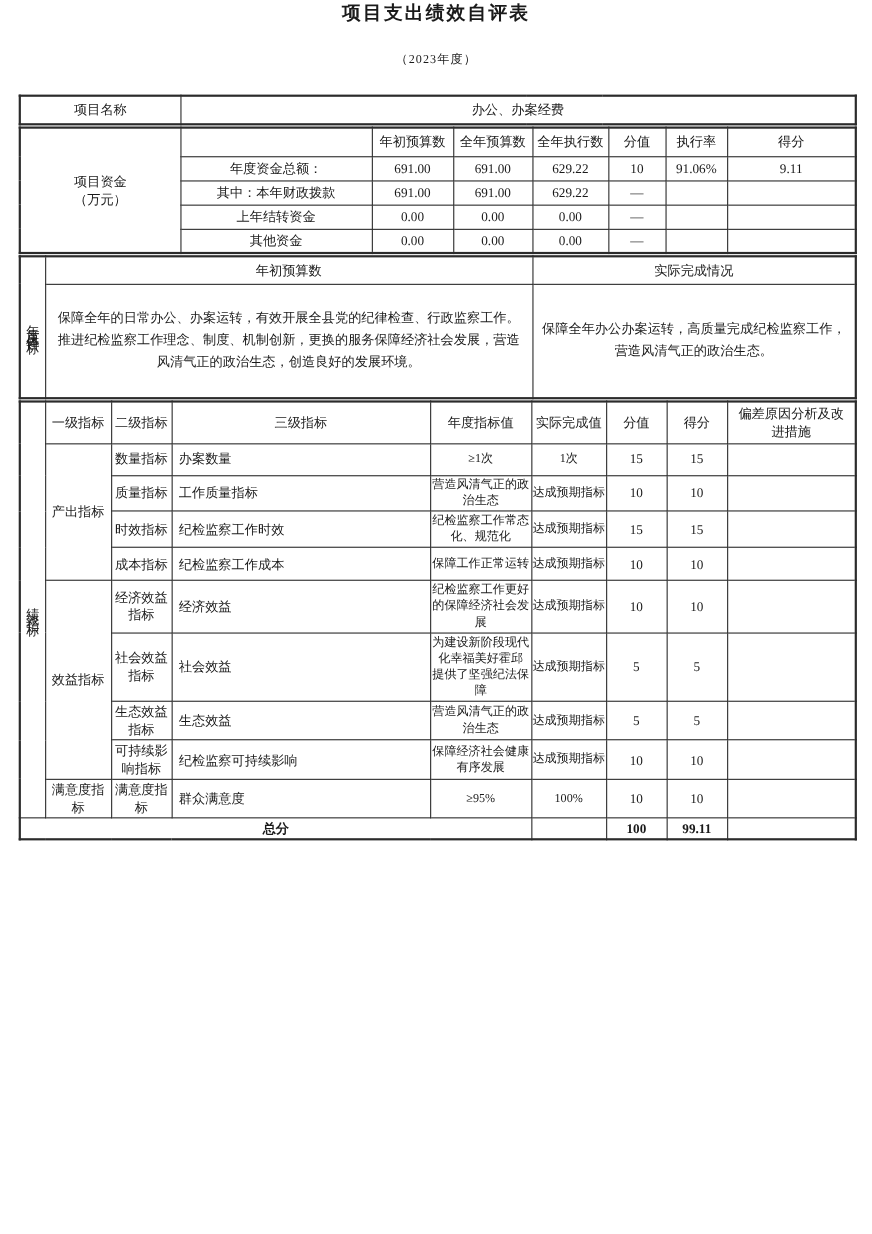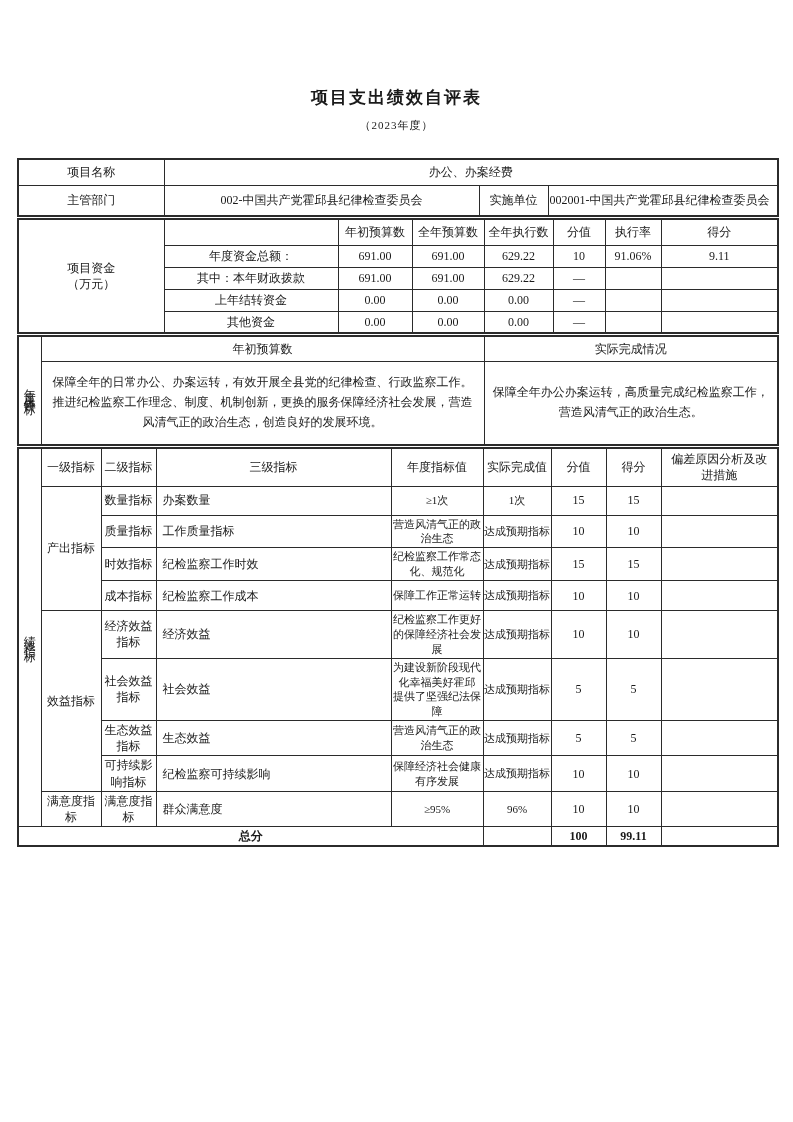--- a/index.html
+++ b/index.html
@@ -4,23 +4,22 @@
 <style>
   html,body { margin:0; padding:0; }
   body {
     width:793px; height:1122px; background:#ffffff; color:#1a1a1a;
     font-family:"Liberation Serif","DejaVu Serif",serif;
     -webkit-font-smoothing:antialiased;
   }
   .page { position:relative; width:793px; height:1122px; overflow:hidden; }
   .doc-title {
     text-align:center; font-size:17px; font-weight:bold; letter-spacing:2px;
-    padding-top:86px;
-  }
-  .doc-subtitle { text-align:center; font-size:11px; margin-top:9px; letter-spacing:1px; }
+  }
+  .doc-subtitle { text-align:center; font-size:11px; margin-top:23px; letter-spacing:1px; }
   .tables { margin:14px 16px 0 17px; }
   table { border-collapse:collapse; table-layout:fixed; width:760px; border:2px solid #2b2b2b;margin-top:25px; }
   .tables table + table { margin-top:1px; }
   td, th {
     border:1px solid #2b2b2b; font-size:12px; font-weight:normal;
     text-align:center; vertical-align:middle; padding:1px 3px; line-height:1.35;
     word-break:break-all;
   }
   .left { text-align:left; padding-left:6px; }
   .bold { font-weight:bold; }
@@ -50,26 +49,20 @@
           <col style="width:146px">
           <col style="width:315px">
           <col style="width:69px">
           <col style="width:230px">
         </colgroup>
       <tbody>
           <tr style="height:26px">
         <td>项目名称</td>
         <td colspan="3">办公、办案经费</td>
       </tr>
-      <tr style="height:31px">
-        <td>主管部门</td>
-        <td>002-中国共产党霍邱县纪律检查委员会</td>
-        <td>实施单位</td>
-        <td class="nowrap left" style="padding-left:1px">002001-中国共产党霍邱县纪律检查委员会</td>
-      </tr>
     </tbody>
       </table>
 
     <table>
       <colgroup>
           <col style="width:146px">
           <col style="width:174px">
           <col style="width:74px">
           <col style="width:72px">
           <col style="width:69px">
@@ -135,21 +128,21 @@
           <col style="width:294px">
         </colgroup>
       <tbody>
           <tr style="height:25px">
         <td rowspan="2" style="padding:1px 0">
           <span class="vtext" style="letter-spacing:3px">年度总体目标</span>
         </td>
         <th>年初预算数</th>
         <th>实际完成情况</th>
       </tr>
-      <tr style="height:84px">
+      <tr style="height:104px">
         <td class="goal-text">保障全年的日常办公、办案运转，有效开展全县党的纪律检查、行政监察工作。推进纪检监察工作理念、制度、机制创新，更换的服务保障经济社会发展，营造风清气正的政治生态，创造良好的发展环境。</td>
         <td class="goal-text">保障全年办公办案运转，高质量完成纪检监察工作，营造风清气正的政治生态。</td>
       </tr>
     </tbody>
       </table>
 
     <table>
       <colgroup>
           <col style="width:23px">
           <col style="width:60px">
@@ -247,21 +240,21 @@
         <td class="actual-cell">达成预期指标</td>
         <td>10</td>
         <td>10</td>
         <td></td>
       </tr>
       <tr style="height:34px">
         <td>满意度指标</td>
         <td>满意度指标</td>
         <td class="left">群众满意度</td>
         <td class="target-cell">≥95%</td>
-        <td class="actual-cell">96%</td>
+        <td class="actual-cell">100%</td>
         <td>10</td>
         <td>10</td>
         <td></td>
       </tr>
       <tr style="height:16px">
         <td colspan="5" class="bold">总分</td>
         <td></td>
         <td class="bold">100</td>
         <td class="bold">99.11</td>
         <td></td>

